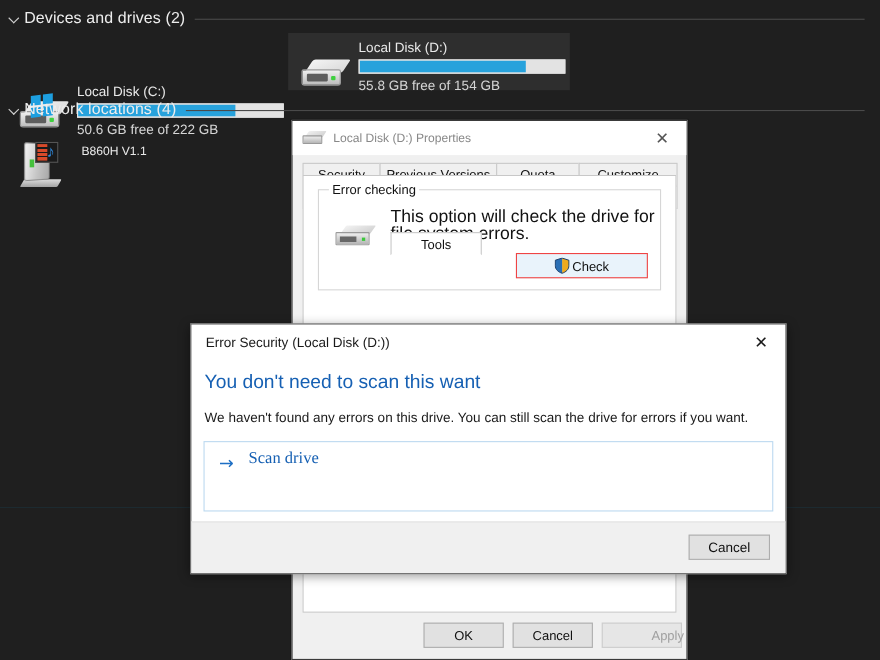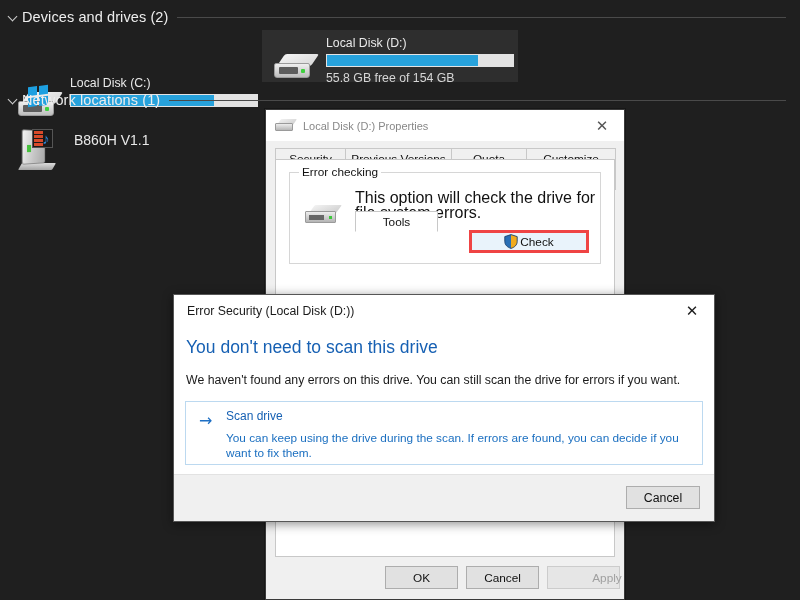--- a/index.html
+++ b/index.html
@@ -240,21 +240,21 @@
     height: 17px;
     color: #2e86d8;
     font-size: 15px;
     line-height: 16px;
     text-align: center;
   }
   .netlabel {
     position: absolute;
     left: 68px;
     top: 18px;
-    font-size: 14px;
+    font-size: 11px;
     color: #e9e9e9;
     white-space: nowrap;
   }
 
   
   .props {
     position: absolute;
     left: 265px;
     top: 109px;
     width: 360px;
@@ -435,21 +435,21 @@
     color: #111;
     line-height: 15px;
   }
   .check-btn {
     position: absolute;
     right: 11px;
     bottom: 10px;
     width: 120px;
     height: 23px;
     background: #e9f3fb;
-    border: 3px solid #ef4444;
+    border: 1px solid #ef4444;
     box-sizing: border-box;
     display: flex;
     align-items: center;
     justify-content: center;
     font-size: 11.8px;
     color: #111;
     cursor: default;
   }
   .shield {
     width: 14px;
@@ -560,23 +560,24 @@
     height: 18px;
     color: #1e6fc4;
     font-size: 16px;
     line-height: 18px;
     font-family: "DejaVu Sans", sans-serif;
   }
   .ec-cmd-title {
     position: absolute;
     left: 40px;
     top: 7px;
-    font-size: 12px;
+    font-size: 15px;
     color: #1660b3;
     white-space: nowrap;
+    font-family: Liberation Serif, serif;
   }
   .ec-cmd-desc {
     position: absolute;
     left: 40px;
     top: 29px;
     right: 14px;
     font-size: 11.8px;
     color: #1b6fc0;
     line-height: 15px;
   }
@@ -633,20 +634,21 @@
             <i></i>
             <i></i>
             <i></i>
         </div>
       </div>
       <div class="tile-info">
         <div class="tile-name">Local Disk (C:)</div>
         <div class="bar-outer">
           <div class="bar-fill" id="bar-c" style="width: 77%;"></div>
         </div>
+        <div class="tile-sub">50.6 GB free of 222 GB</div>
       </div>
     </div>
 
     <div class="tile selected" style="left:262px; top:30px; width:256px; height:52px;">
       <div class="tile-icon">
         <div class="hdd" style="top:14px;">
           <div class="top"></div>
           <div class="front">
             <div class="slot"></div>
             <div class="led"></div>
@@ -657,21 +659,21 @@
         <div class="tile-name">Local Disk (D:)</div>
         <div class="bar-outer">
           <div class="bar-fill" id="bar-d" style="width: 81%;"></div>
         </div>
         <div class="tile-sub">55.8 GB free of 154 GB</div>
       </div>
     </div>
 
     <div class="group-header" style="top:90px;">
       <span class="chev"></span>
-      <span class="group-title">Network locations (1)</span>
+      <span class="group-title">Network locations (4)</span>
       <span class="group-rule"></span>
     </div>
 
     <div class="tile" style="left:6px; top:114px; width:256px; height:52px;">
       <div class="tile-icon">
         <div class="netdev">
           <div class="base"></div>
           <div class="body">
             <div class="greenled"></div>
           </div>
@@ -738,27 +740,26 @@
       <div class="pbtn disabled" style="left:281px;padding-left:47px;">Apply</div>
     </div>
   </div>
 
   <div class="ecdlg">
     <div class="ec-title">
       <span class="ec-title-text">Error Security (Local Disk (D:))</span>
       <span class="ec-close">✕</span>
     </div>
 
-    <div class="ec-heading">You don't need to scan this drive</div>
+    <div class="ec-heading">You don't need to scan this want</div>
     <div class="ec-body">We haven't found any errors on this drive. You can still scan the drive for errors if you want.</div>
 
     <div class="ec-command">
       <span class="ec-cmd-arrow">→</span>
       <span class="ec-cmd-title">Scan drive</span>
-      <span class="ec-cmd-desc">You can keep using the drive during the scan. If errors are found, you can decide if you want to fix them.</span>
     </div>
 
     <div class="ec-footer">
       <div class="ec-cancel">Cancel</div>
     </div>
   </div>
 
 </div>
 
 </body></html>

